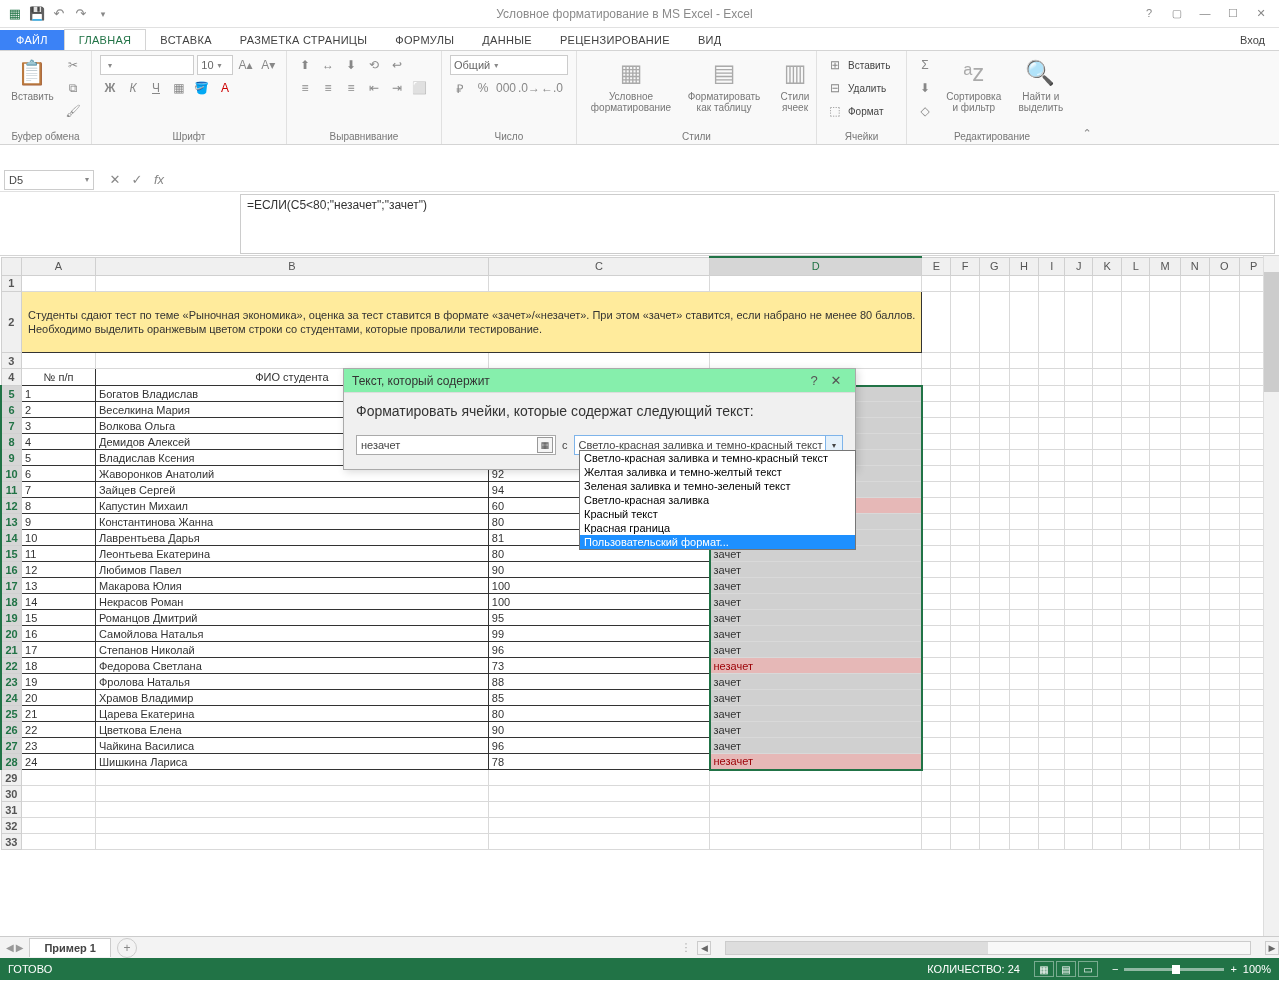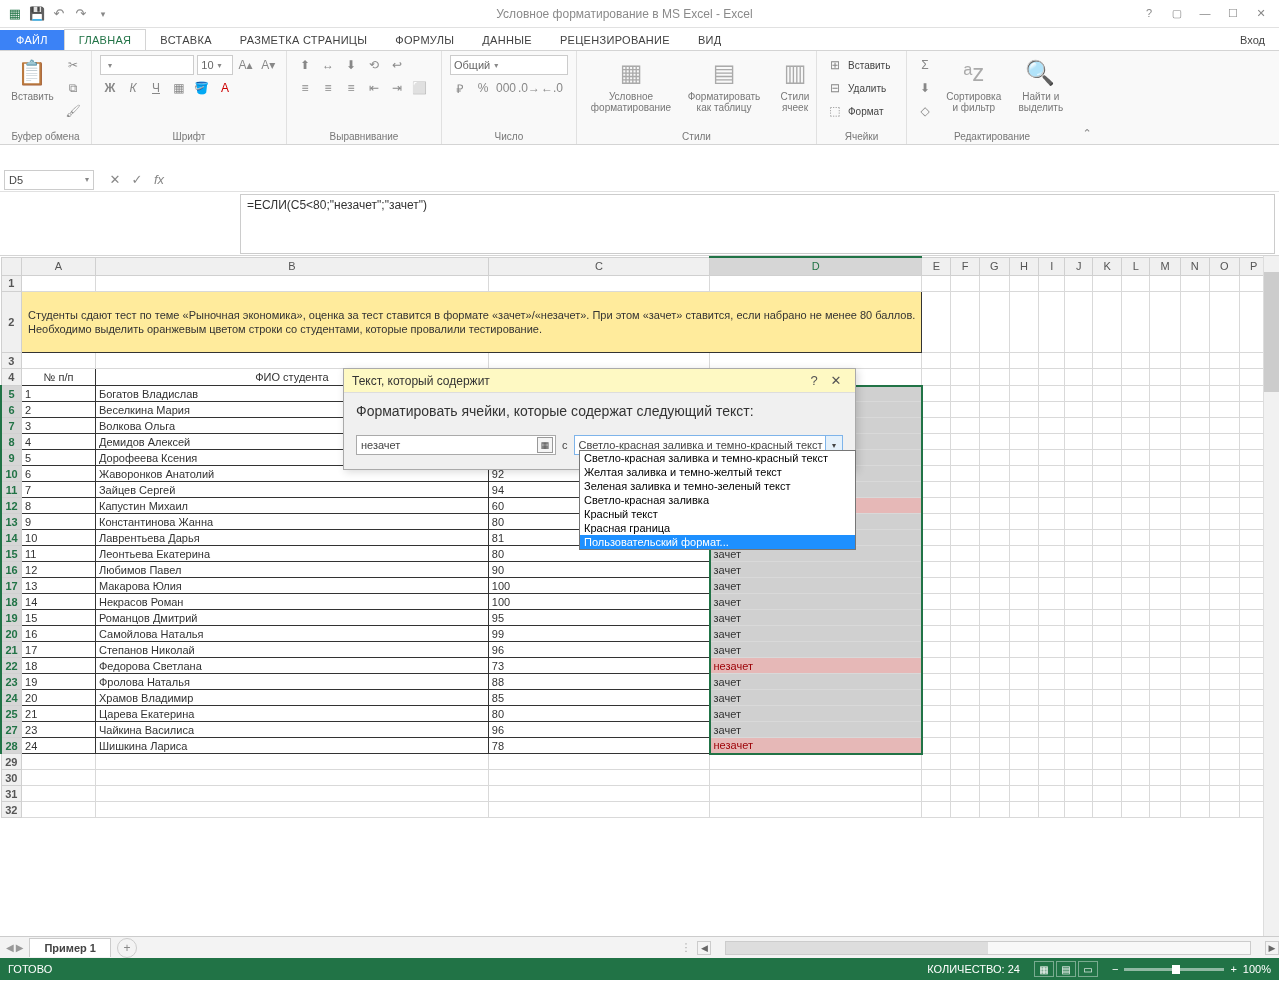--- a/index.html
+++ b/index.html
@@ -54,21 +54,21 @@
 .grid .rowhdr.sel { background: #d6d6d6; color: #217346; border-left: 2px solid #217346; }
 .grid thead th.sel { background: #d6d6d6; color: #217346; border-top: 2px solid #217346; }
 .grid td.dcol { background: #d0d0d0; }
 .grid td.dcol.fail { background: #e6b8b7; color: #9c0006; }
 .note-cell { background: #ffeb9c; border: 1px solid #333 !important; padding: 16px 6px !important; font-size: 12px; color: #5d4a1f; line-height: 1.3; height: auto !important; }
 .hdr-cell { background: #fff; border: 1px solid #333 !important; text-align: center !important; font-weight: normal; height: auto !important; padding: 2px !important; line-height: 1.1; }
 .data-td { border: 1px solid #333 !important; }
 
 
 .dialog { position: absolute; left: 343px; top: 368px; width: 513px; background: #f0f0f0; border: 1px solid #aaa; box-shadow: 2px 2px 8px rgba(0,0,0,0.15); font-size: 11px; }
-.dialog .dtitle { height: 24px; display: flex; align-items: center; padding: 0 8px; background: #fef9c3; border-bottom: 1px solid #ddd; }
+.dialog .dtitle { height: 24px; display: flex; align-items: center; padding: 0 8px; background: #86efac; border-bottom: 1px solid #ddd; }
 .dialog .dtitle .t { flex: 1; font-size: 12px; color: #333; }
 .dialog .dtitle .hb { width: 22px; text-align: center; color: #555; font-size: 13px; }
 .dialog .dbody { padding: 10px 12px 14px; }
 .dialog .lbl { font-size: 14px; color: #333; margin-bottom: 16px; }
 .dialog .drow { display: flex; align-items: center; gap: 6px; }
 .dialog .dinput { border: 1px solid #aaa; background: #fff; height: 20px; padding: 0 4px; display: flex; align-items: center; width: 200px; position: relative; }
 .dialog .dinput .picker { position: absolute; right: 2px; width: 16px; height: 16px; border: 1px solid #999; background: #f5f5f5; font-size: 9px; display: flex; align-items: center; justify-content: center; }
 .dialog .csep { font-size: 11px; }
 .dialog .dcombo { border: 1px solid #7eb4ea; background: #fff; height: 20px; flex: 1; display: flex; align-items: center; padding: 0 4px; position: relative; }
 .dialog .dcombo .dd { position: absolute; right: 0; top: 0; width: 17px; height: 18px; border-left: 1px solid #7eb4ea; background: #e5f1fb; display: flex; align-items: center; justify-content: center; font-size: 8px; }
@@ -463,21 +463,21 @@
           <td></td>
           <td></td>
           <td></td>
           <td></td>
           <td></td>
           <td></td>
         </tr>
         <tr>
           <th class="rowhdr sel">9</th>
           <td class="data-td">5</td>
-          <td class="data-td">Дорофеева Ксения</td>
+          <td class="data-td">Владислав Ксения</td>
           <td class="data-td">88</td>
           <td class="dcol" style="border-left: 2px solid rgb(33, 115, 70); border-right: 2px solid rgb(33, 115, 70);">зачет</td>
           <td></td>
           <td></td>
           <td></td>
           <td></td>
           <td></td>
           <td></td>
           <td></td>
           <td></td>
@@ -784,20 +784,39 @@
           <td></td>
           <td></td>
           <td></td>
           <td></td>
           <td></td>
           <td></td>
           <td></td>
           <td></td>
         </tr>
         <tr>
+          <th class="rowhdr sel">26</th>
+          <td class="data-td">22</td>
+          <td class="data-td">Цветкова Елена</td>
+          <td class="data-td">90</td>
+          <td class="dcol" style="border-left: 2px solid rgb(33, 115, 70); border-right: 2px solid rgb(33, 115, 70);">зачет</td>
+          <td></td>
+          <td></td>
+          <td></td>
+          <td></td>
+          <td></td>
+          <td></td>
+          <td></td>
+          <td></td>
+          <td></td>
+          <td></td>
+          <td></td>
+          <td></td>
+        </tr>
+        <tr>
           <th class="rowhdr sel">27</th>
           <td class="data-td">23</td>
           <td class="data-td">Чайкина Василиса</td>
           <td class="data-td">96</td>
           <td class="dcol" style="border-left: 2px solid rgb(33, 115, 70); border-right: 2px solid rgb(33, 115, 70);">зачет</td>
           <td></td>
           <td></td>
           <td></td>
           <td></td>
           <td></td>
@@ -880,20 +899,39 @@
           <td></td>
           <td></td>
           <td></td>
           <td></td>
           <td></td>
           <td></td>
           <td></td>
         </tr>
         <tr>
           <th class="rowhdr">32</th>
+          <td></td>
+          <td></td>
+          <td></td>
+          <td></td>
+          <td></td>
+          <td></td>
+          <td></td>
+          <td></td>
+          <td></td>
+          <td></td>
+          <td></td>
+          <td></td>
+          <td></td>
+          <td></td>
+          <td></td>
+          <td></td>
+        </tr>
+        <tr>
+          <th class="rowhdr">33</th>
           <td></td>
           <td></td>
           <td></td>
           <td></td>
           <td></td>
           <td></td>
           <td></td>
           <td></td>
           <td></td>
           <td></td>

